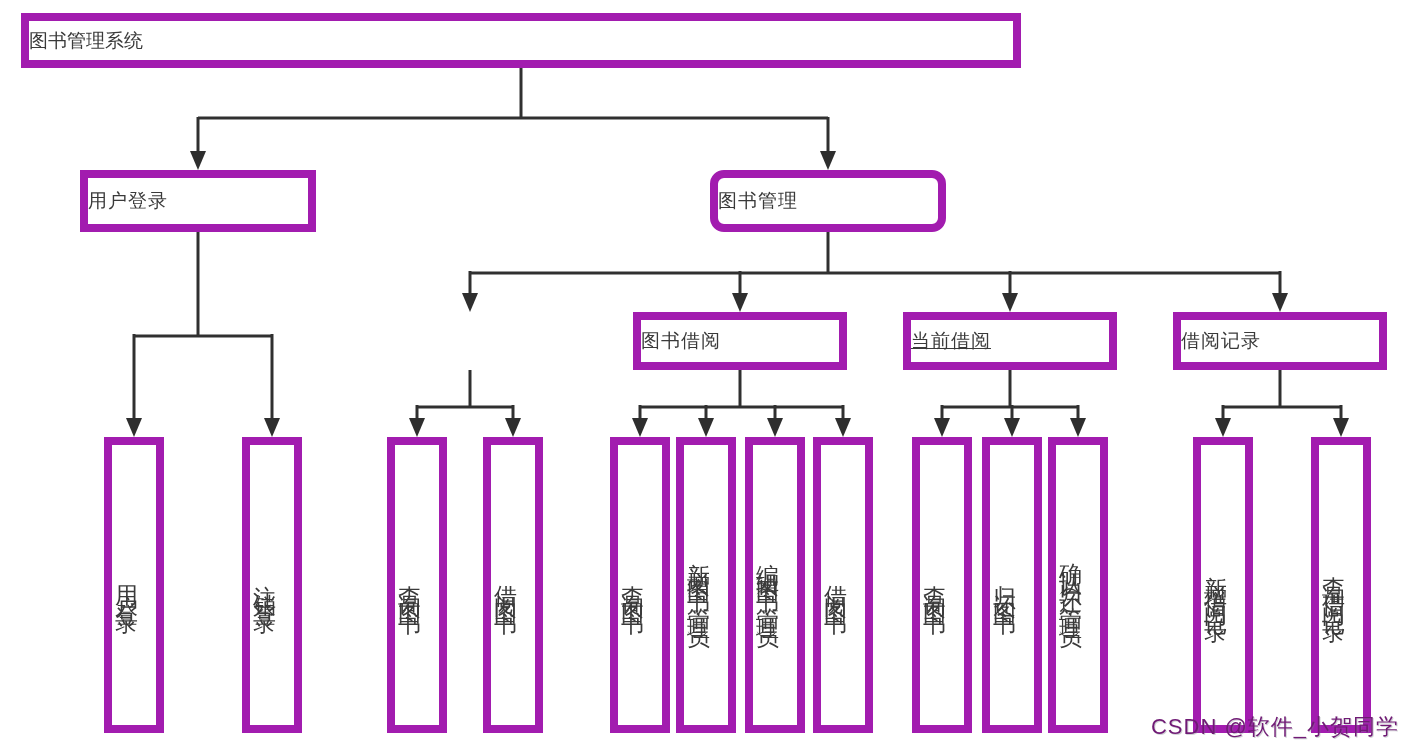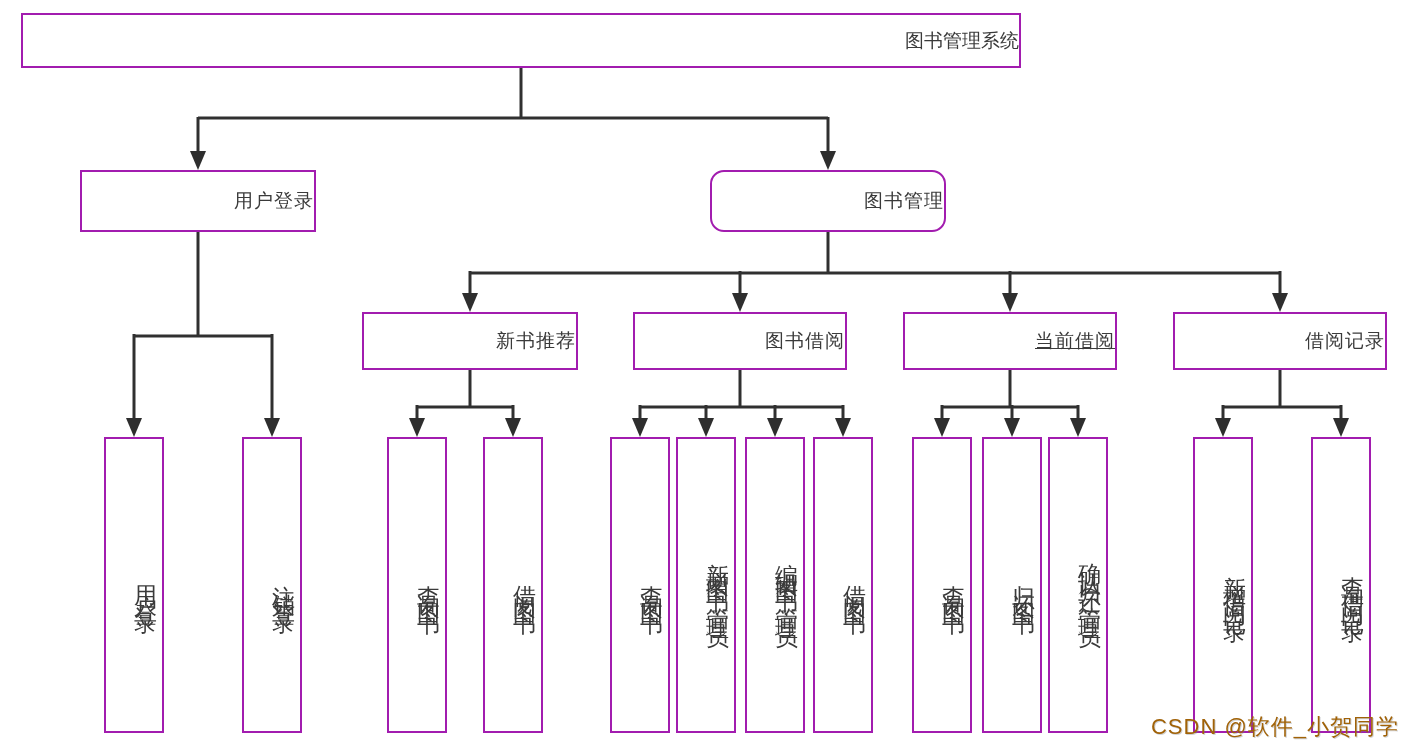--- a/index.html
+++ b/index.html
@@ -3,35 +3,35 @@
 <meta charset="utf-8">
 <style>
   html,body{margin:0;padding:0;background:#ffffff;}
   body{font-family:"Liberation Sans","DejaVu Sans",sans-serif;}
   #canvas{
     position:relative;width:1405px;height:747px;background:#ffffff;overflow:hidden;
   }
   #connectors{position:absolute;left:0;top:0;z-index:0;}
   .node{
     position:absolute;box-sizing:border-box;background:#ffffff;
-    border:2px solid #a21caf;z-index:1;
-    display:flex;align-items:center;justify-content:flex-end;
+    border:8px solid #a21caf;z-index:1;
+    display:flex;align-items:center;justify-content:flex-start;
     color:#3a3a3a;
   }
   .h-node{font-size:19px;letter-spacing:1px;}
   .root-node{font-size:19px;}
   .leaf{width:60px;top:437px;height:296px;}
   .leaf .vtext{
     writing-mode:vertical-rl;text-orientation:mixed;
     font-size:23px;letter-spacing:9px;color:#3a3a3a;
     white-space:nowrap;
   }
   #watermark{
     position:absolute;right:6px;bottom:5px;z-index:2;
-    font-size:22px;color:#a16207;letter-spacing:1px;
+    font-size:22px;color:#701a75;letter-spacing:1px;
     text-shadow:1px 1px 0 rgba(120,125,135,0.35);
   }
 </style>
 </head>
 <body>
 
 <div id="canvas">
 
   <svg id="connectors" width="1405" height="747" viewBox="0 0 1405 747">
     <g stroke="#303030" stroke-width="3" fill="none">
@@ -105,23 +105,20 @@
     <span>图书管理系统</span>
   </div>
 
   <div class="node h-node" style="left:80px;top:170px;width:236px;height:62px;">
     <span>用户登录</span>
   </div>
   <div class="node h-node" style="left:710px;top:170px;width:236px;height:62px;border-radius:14px;">
     <span>图书管理</span>
   </div>
 
-  <div class="node h-node" style="left:362px;top:312px;width:216px;height:58px;">
-    <span>新书推荐</span>
-  </div>
   <div class="node h-node" style="left:633px;top:312px;width:214px;height:58px;">
     <span>图书借阅</span>
   </div>
   <div class="node h-node" style="left:903px;top:312px;width:214px;height:58px;text-decoration:underline;">
     <span>当前借阅</span>
   </div>
   <div class="node h-node" style="left:1173px;top:312px;width:214px;height:58px;">
     <span>借阅记录</span>
   </div>
 

